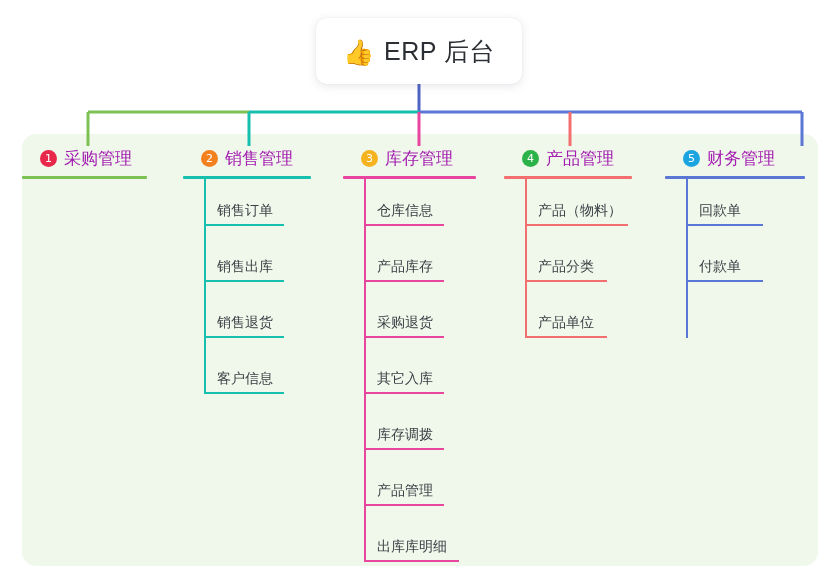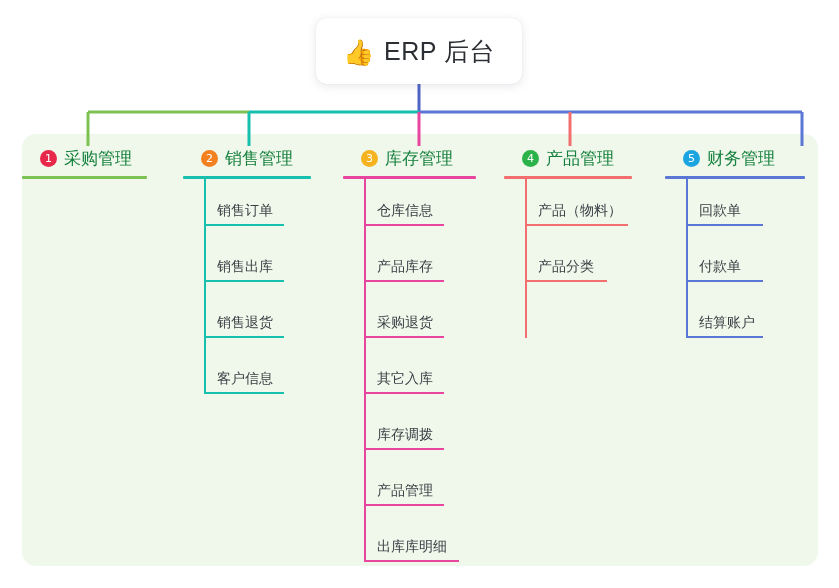--- a/index.html
+++ b/index.html
@@ -89,21 +89,21 @@
     border-radius: 50%;
     color: #ffffff;
     font-size: 11px;
     line-height: 17px;
     text-align: center;
     font-family: "DejaVu Sans", sans-serif;
     flex: 0 0 auto;
   }
   .col-title {
     font-size: 17px;
-    color: #15803d;
+    color: #a21caf;
     white-space: nowrap;
   }
   .head-rule {
     height: 3px;
     margin-top: 6px;
     border-radius: 1px;
   }
 
   .items {
     position: relative;
@@ -246,38 +246,38 @@
       <div class="items">
         <div class="trunk" style="background: rgb(243, 110, 110); height: 159px;"></div>
         <div class="item">
           <span class="item-label">产品（物料）</span>
           <div class="item-rule" style="width: 103px; background: rgb(243, 110, 110);"></div>
         </div>
         <div class="item">
           <span class="item-label">产品分类</span>
           <div class="item-rule" style="width: 82px; background: rgb(243, 110, 110);"></div>
         </div>
+        <div class="item">
+          <span class="item-label">产品单位</span>
+          <div class="item-rule" style="width: 82px; background: rgb(243, 110, 110);"></div>
+        </div>
       </div>
     </div>
   <div class="column" id="col-5">
       <div class="col-head">
         <span class="badge" style="background: rgb(27, 165, 224);">5</span>
         <span class="col-title">财务管理</span>
       </div>
       <div class="head-rule" style="width: 140px; background: rgb(91, 119, 214);"></div>
       <div class="items">
         <div class="trunk" style="background: rgb(91, 119, 214); height: 159px;"></div>
         <div class="item">
           <span class="item-label">回款单</span>
           <div class="item-rule" style="width: 77px; background: rgb(91, 119, 214);"></div>
         </div>
         <div class="item">
           <span class="item-label">付款单</span>
           <div class="item-rule" style="width: 77px; background: rgb(91, 119, 214);"></div>
         </div>
-        <div class="item">
-          <span class="item-label">结算账户</span>
-          <div class="item-rule" style="width: 77px; background: rgb(91, 119, 214);"></div>
-        </div>
       </div>
     </div>
 
 </div>
 
 </body></html>

